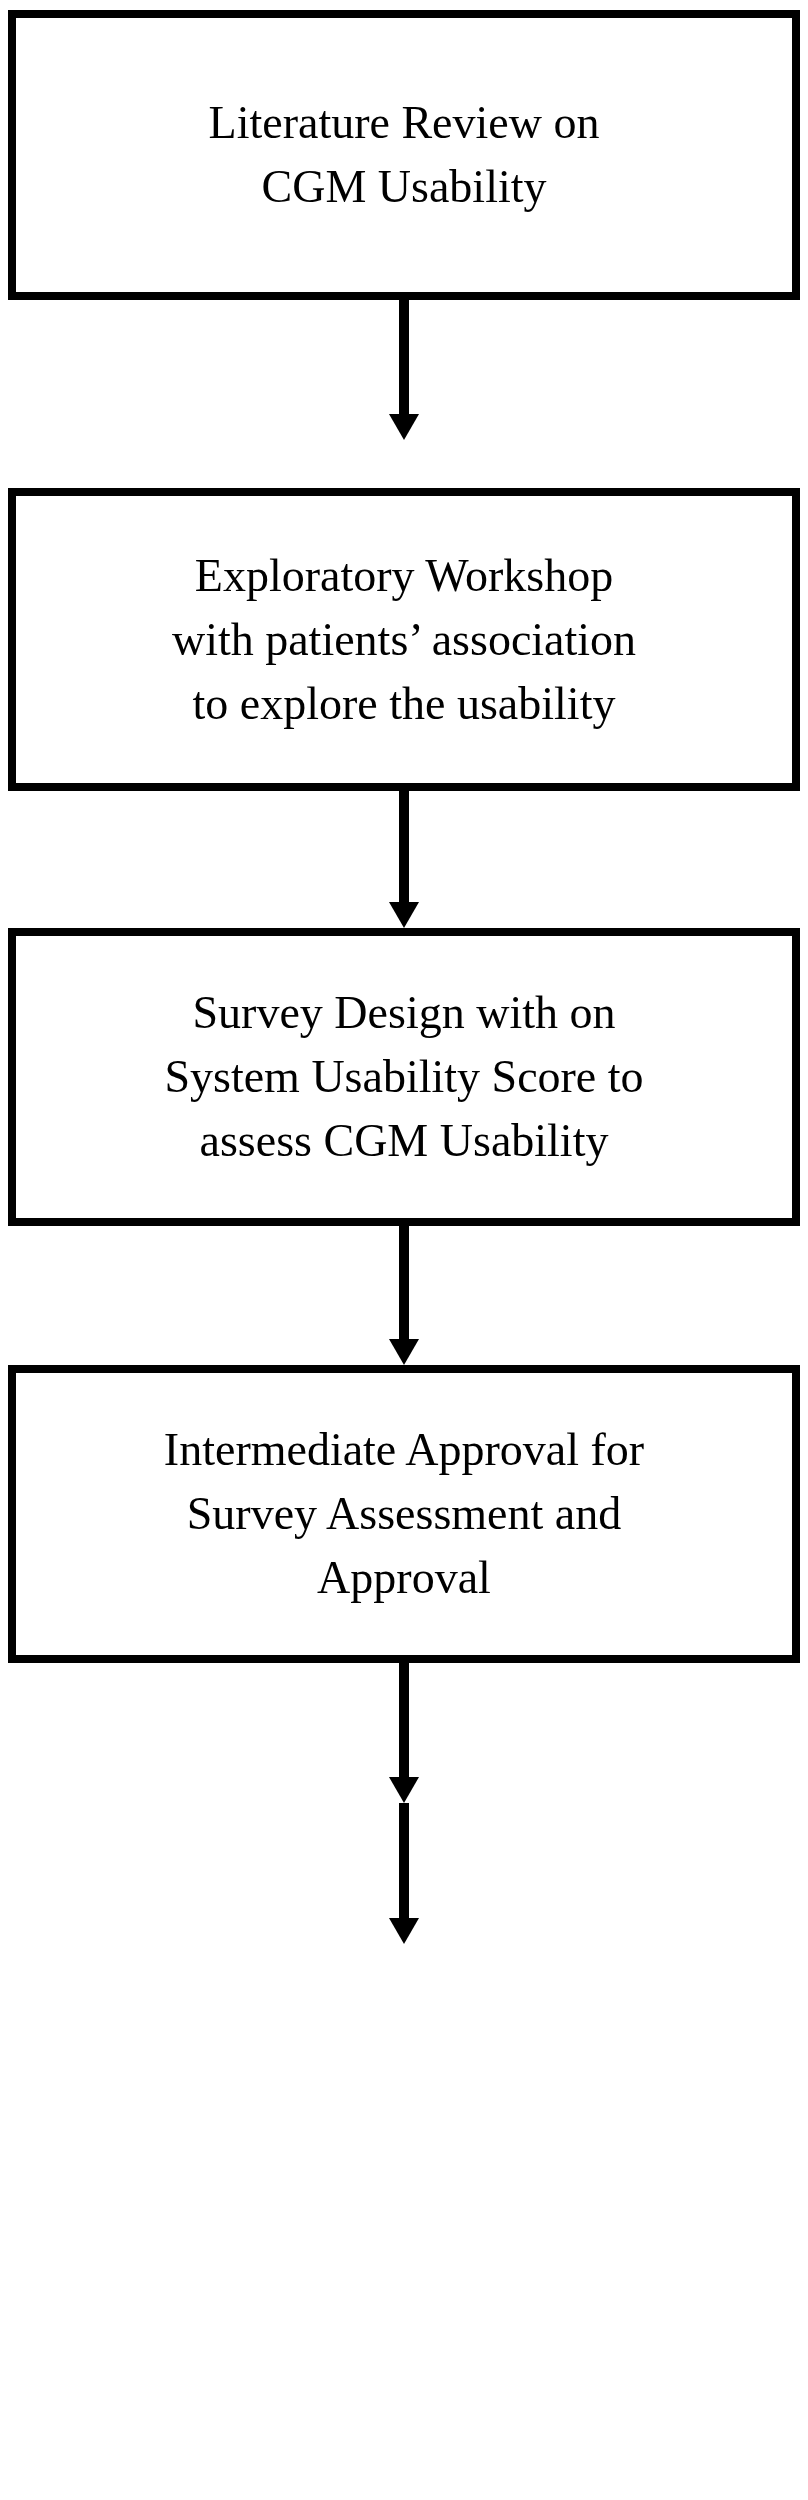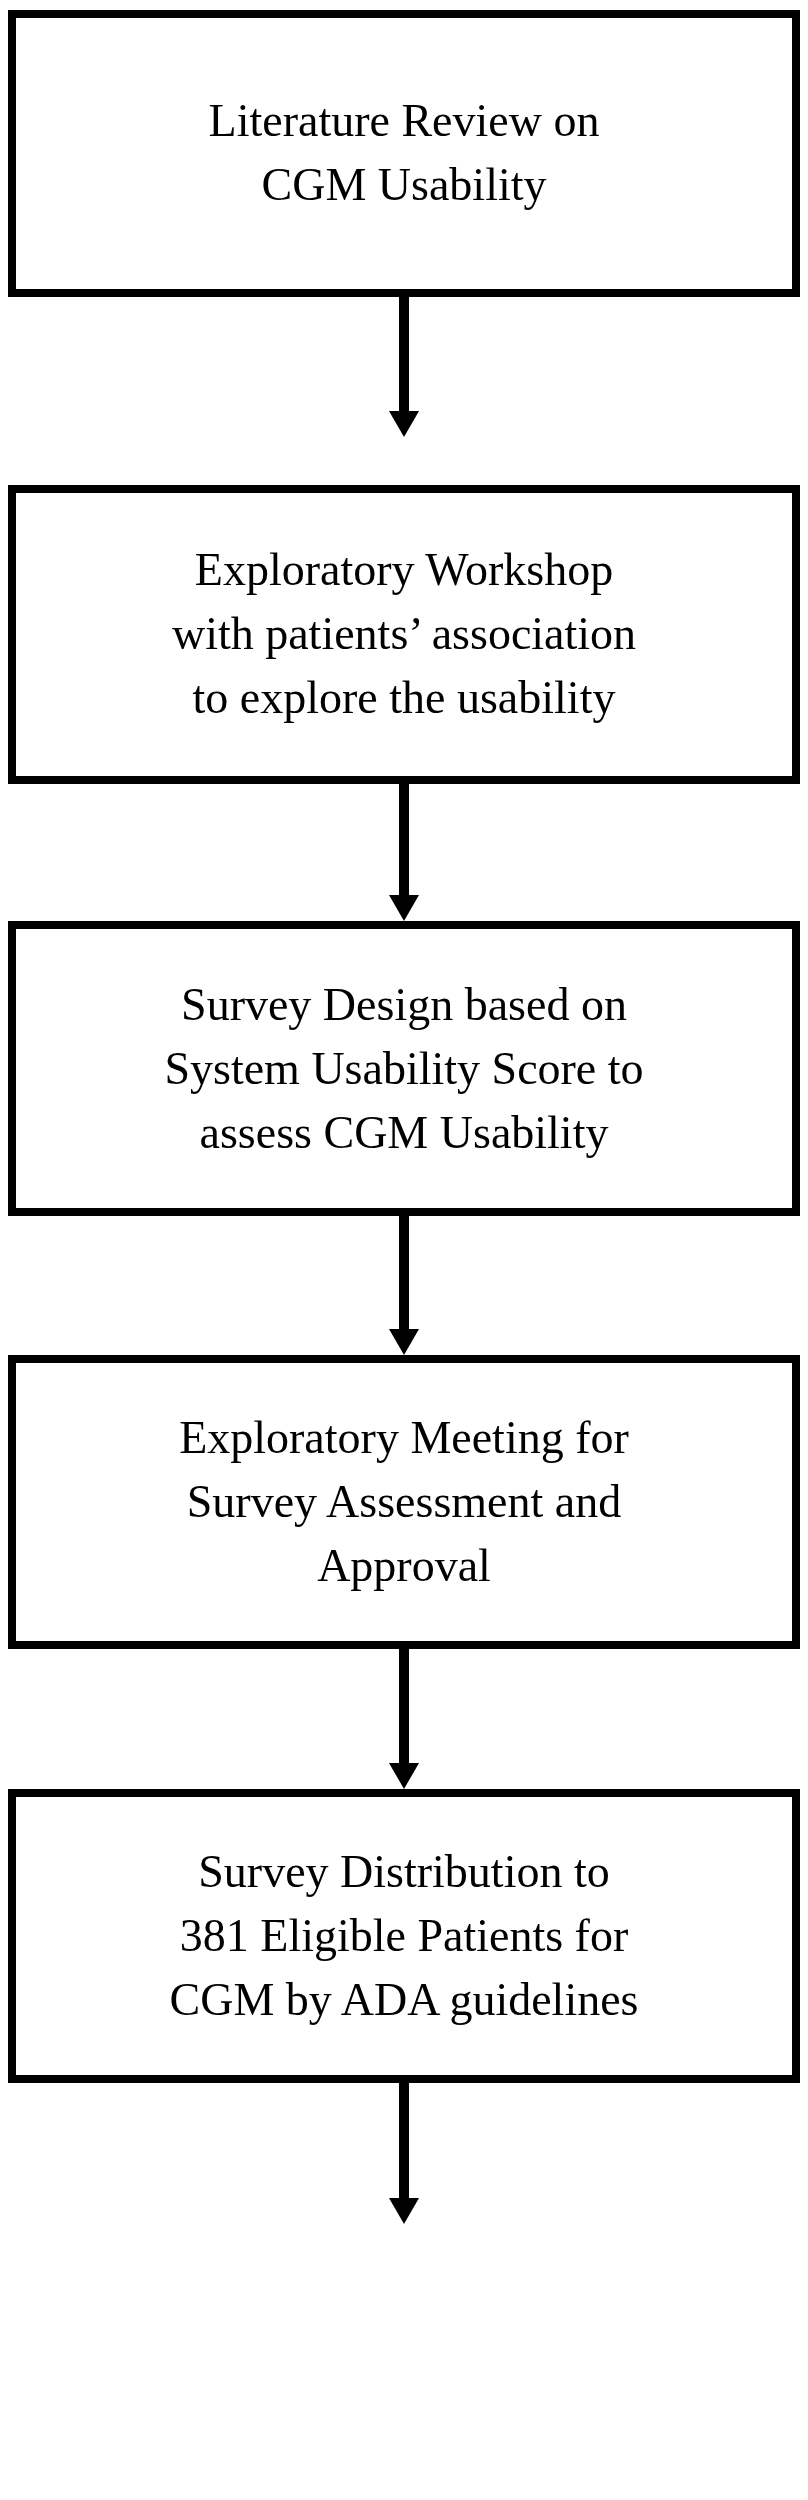--- a/index.html
+++ b/index.html
@@ -118,46 +118,41 @@
 with patients’ association
 to explore the usability</span>
     </div>
 
     <div class="connector c1">
       <div class="shaft"></div>
       <div class="head"></div>
     </div>
 
     <div class="node n2">
-      <span class="node-text">Survey Design based on
+      <span class="node-text">Survey Design with on
 System Usability Score to
 assess CGM Usability</span>
     </div>
 
     <div class="connector c2">
       <div class="shaft"></div>
       <div class="head"></div>
     </div>
 
     <div class="node n3">
-      <span class="node-text">Exploratory Meeting for
+      <span class="node-text">Intermediate Approval for
 Survey Assessment and
 Approval</span>
     </div>
 
     <div class="connector c3">
       <div class="shaft"></div>
       <div class="head"></div>
     </div>
 
-    <div class="node n4">
-      <span class="node-text">Survey Distribution to
-381 Eligible Patients for
-CGM by ADA guidelines</span>
-    </div>
 
     <div class="connector c4">
       <div class="shaft"></div>
       <div class="head"></div>
     </div>
 
 
   </div>
 </div>
 

